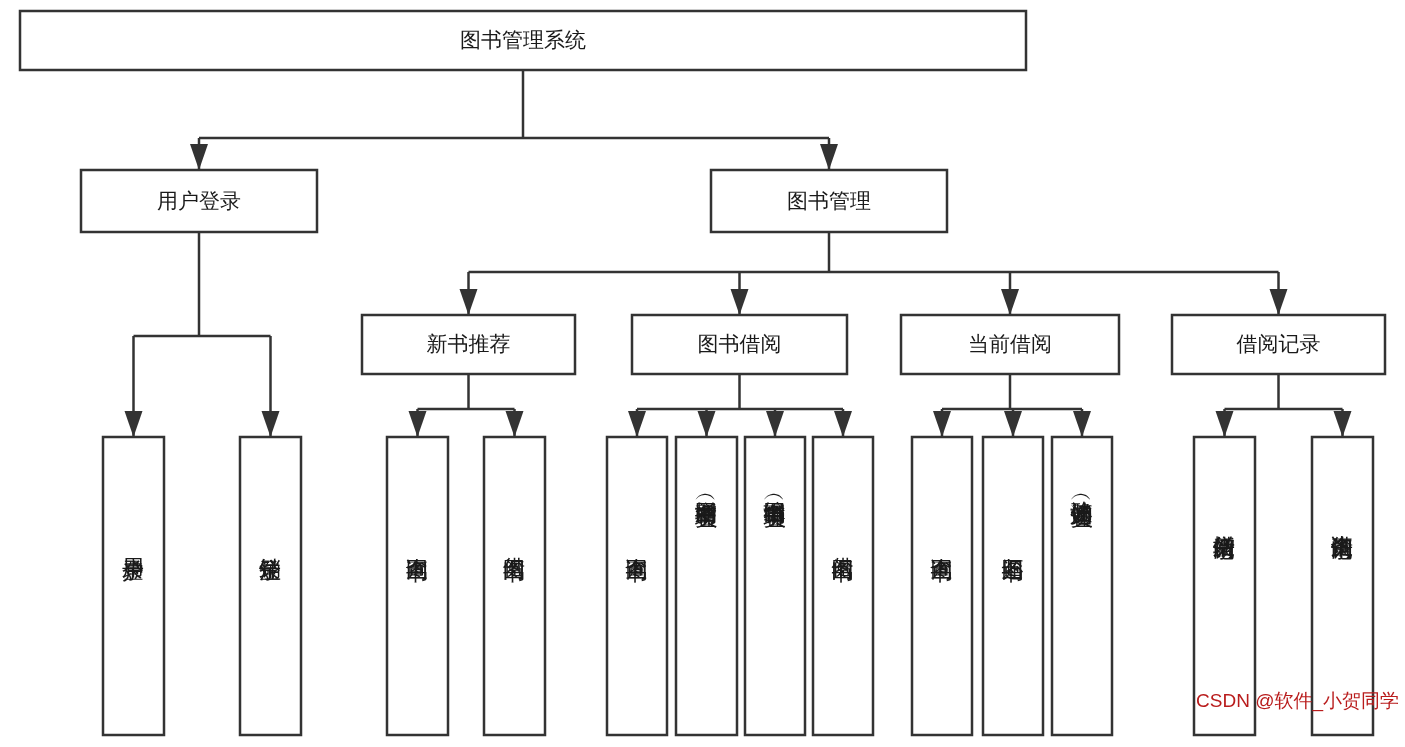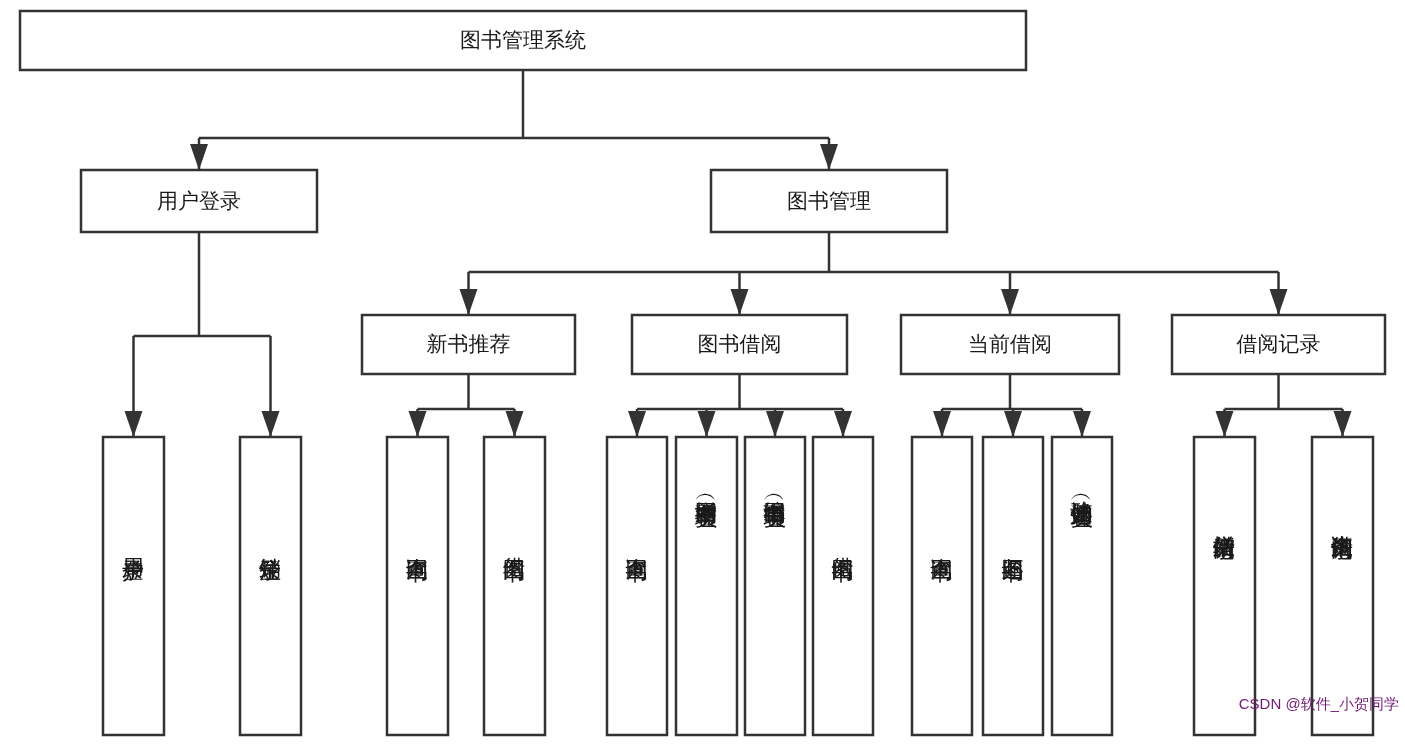--- a/index.html
+++ b/index.html
@@ -58,22 +58,22 @@
     letter-spacing: 1px;
     white-space: nowrap;
     transform: translateX(-50%);
     user-select: none;
   }
   .watermark {
     position: absolute;
     right: 6px;
     bottom: 2px;
     font-family: "Liberation Sans", sans-serif;
-    font-size: 15px;
-    color: #701a75;
+    font-size: 19px;
+    color: #b91c1c;
     white-space: nowrap;
     user-select: none;
   }
 </style>
 </head>
 <body>
 
 <div id="diagram-root">
 
   <svg id="tree-svg" viewBox="0 0 1405 747">

